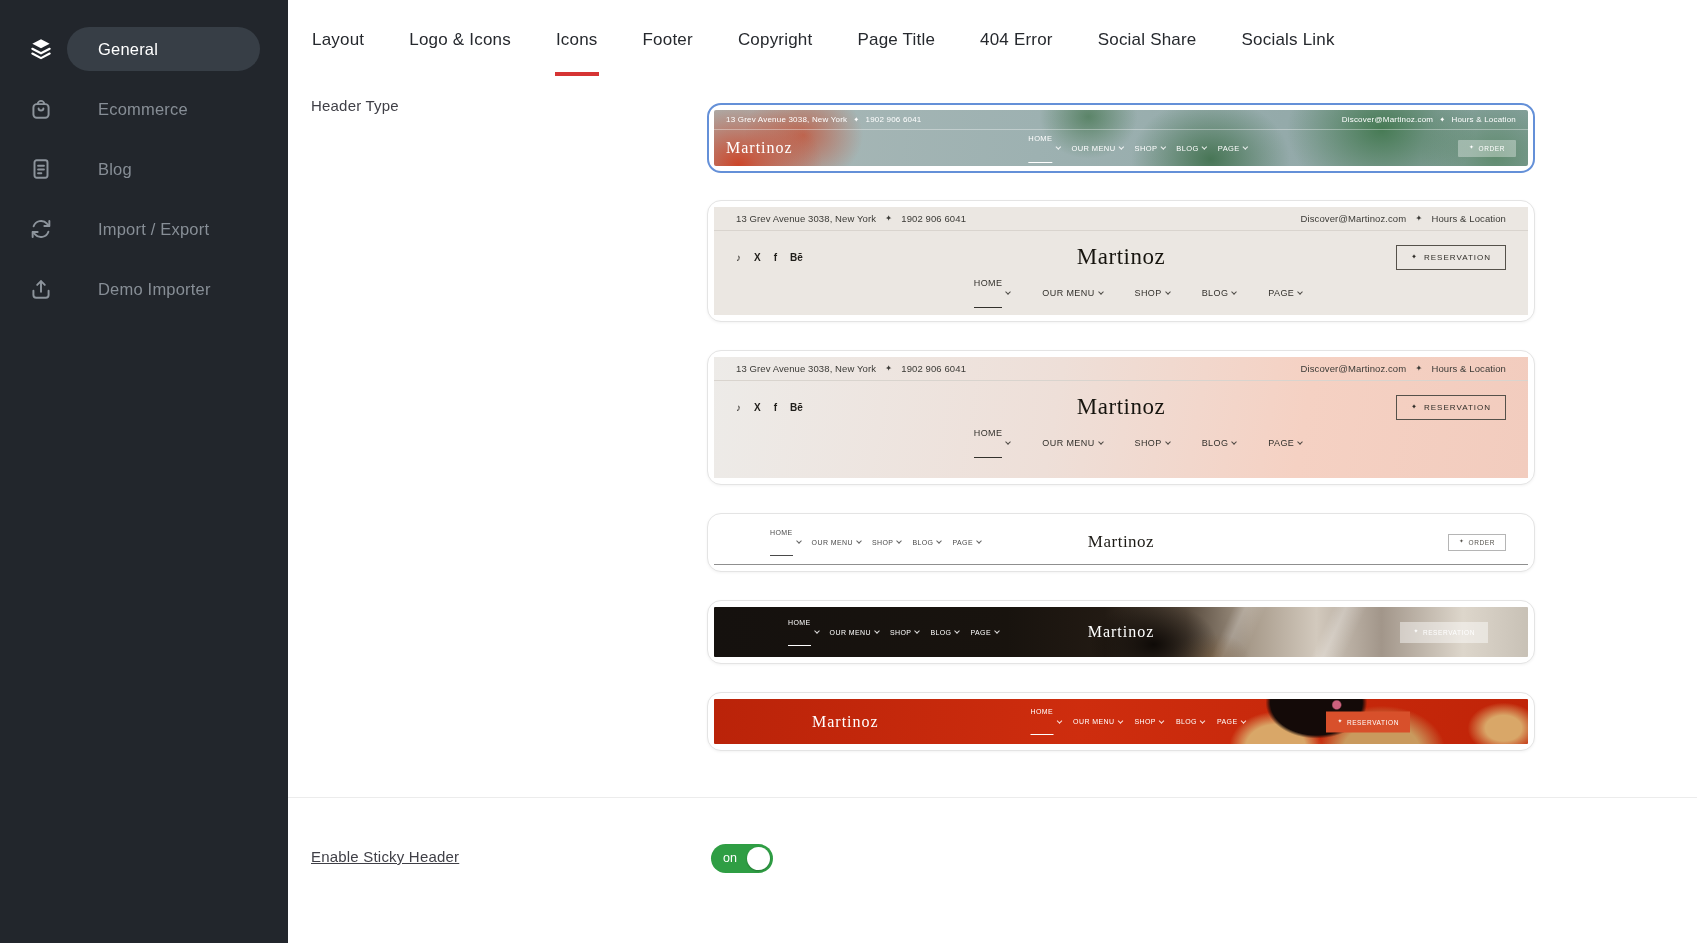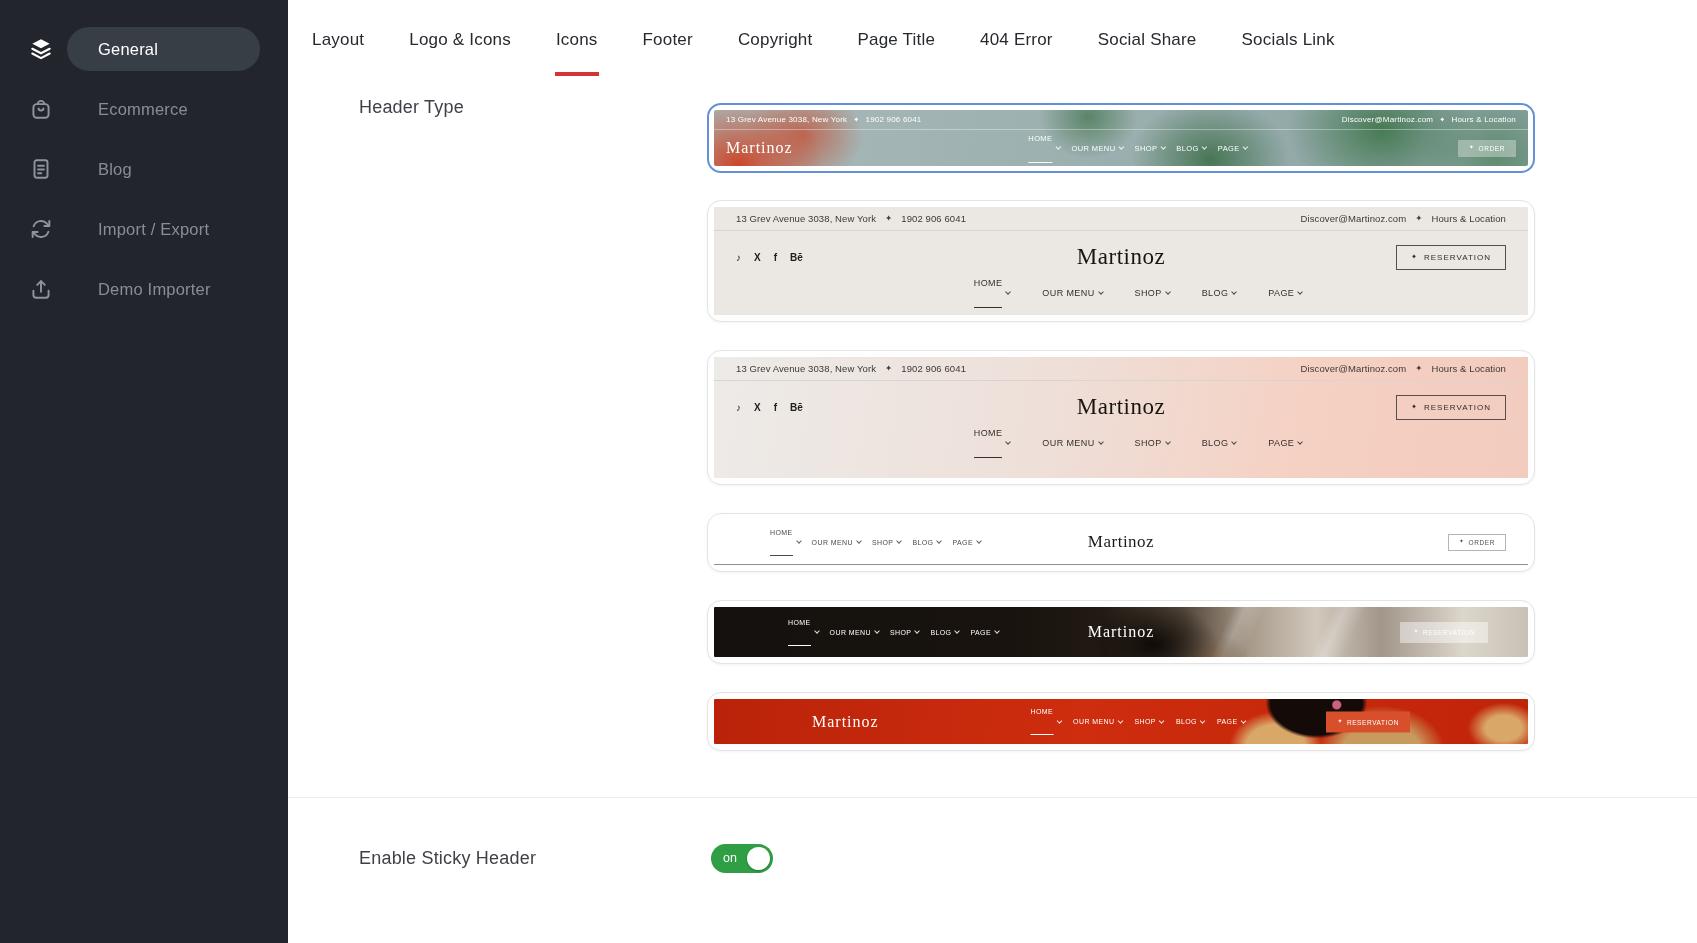--- a/index.html
+++ b/index.html
@@ -15,23 +15,23 @@
   .sicon svg { width:26px; height:26px; display:block; }
   .slabel { margin-left:44px; color:#878e96; font-size:16.5px; letter-spacing:.2px;text-align:right; }
   .pill { margin-left:13px; width:193px; height:44px; line-height:44px; padding-left:31px; background:#373e46; border-radius:22px; color:#fff; font-size:16.5px; letter-spacing:.2px; }
 
   
   .main { position:absolute; left:288px; top:0; width:1409px; height:943px; background:#fff; }
   .tabs { display:flex; gap:43px; padding-left:23px; }
   .tab { background:none; border:none; font-family:"Liberation Sans", sans-serif; font-size:17px; color:#26292e; padding:30px 1px 22px 1px; border-bottom:4px solid transparent; cursor:pointer; letter-spacing:.2px; }
   .tab.active { border-bottom-color:#d63434; }
 
-  .flabel { position:absolute; font-size:18px; color:#3f3f46; letter-spacing:.2px;margin-left:48px; }
+  .flabel { position:absolute; font-size:15px; color:#3f3f46; letter-spacing:.2px; }
   .hlabel { left:23px; top:97px; }
-  .slabel2 { left:23px; top:848px; }
+  .slabel2 { left:23px; top:848px;text-decoration:underline; }
 
   .previews { position:absolute; left:419px; top:103px; width:828px; }
   .card { width:828px; border:1px solid #e4e4e4; border-radius:14px; background:#fff; padding:6px; margin-bottom:28px; box-shadow:0 1px 3px rgba(0,0,0,.05); cursor:pointer; }
   .card.selected { border:2px solid #6490d8; padding:5px; margin-bottom:27px; box-shadow:none; }
 
   .dia { font-size:.9em; line-height:1; }
   .chev { width:4px; height:4px; border-right:1px solid currentColor; border-bottom:1px solid currentColor; transform:rotate(45deg); display:inline-block; margin-left:4px; margin-bottom:2px; opacity:.85; }
   .pnav { display:flex; align-items:center; white-space:nowrap; }
   .nitem { display:inline-flex; align-items:center; letter-spacing:.4px; }
   .nitem:first-child .ntext { border-bottom:1px solid currentColor; padding-bottom:19px;margin-left:34px; }

